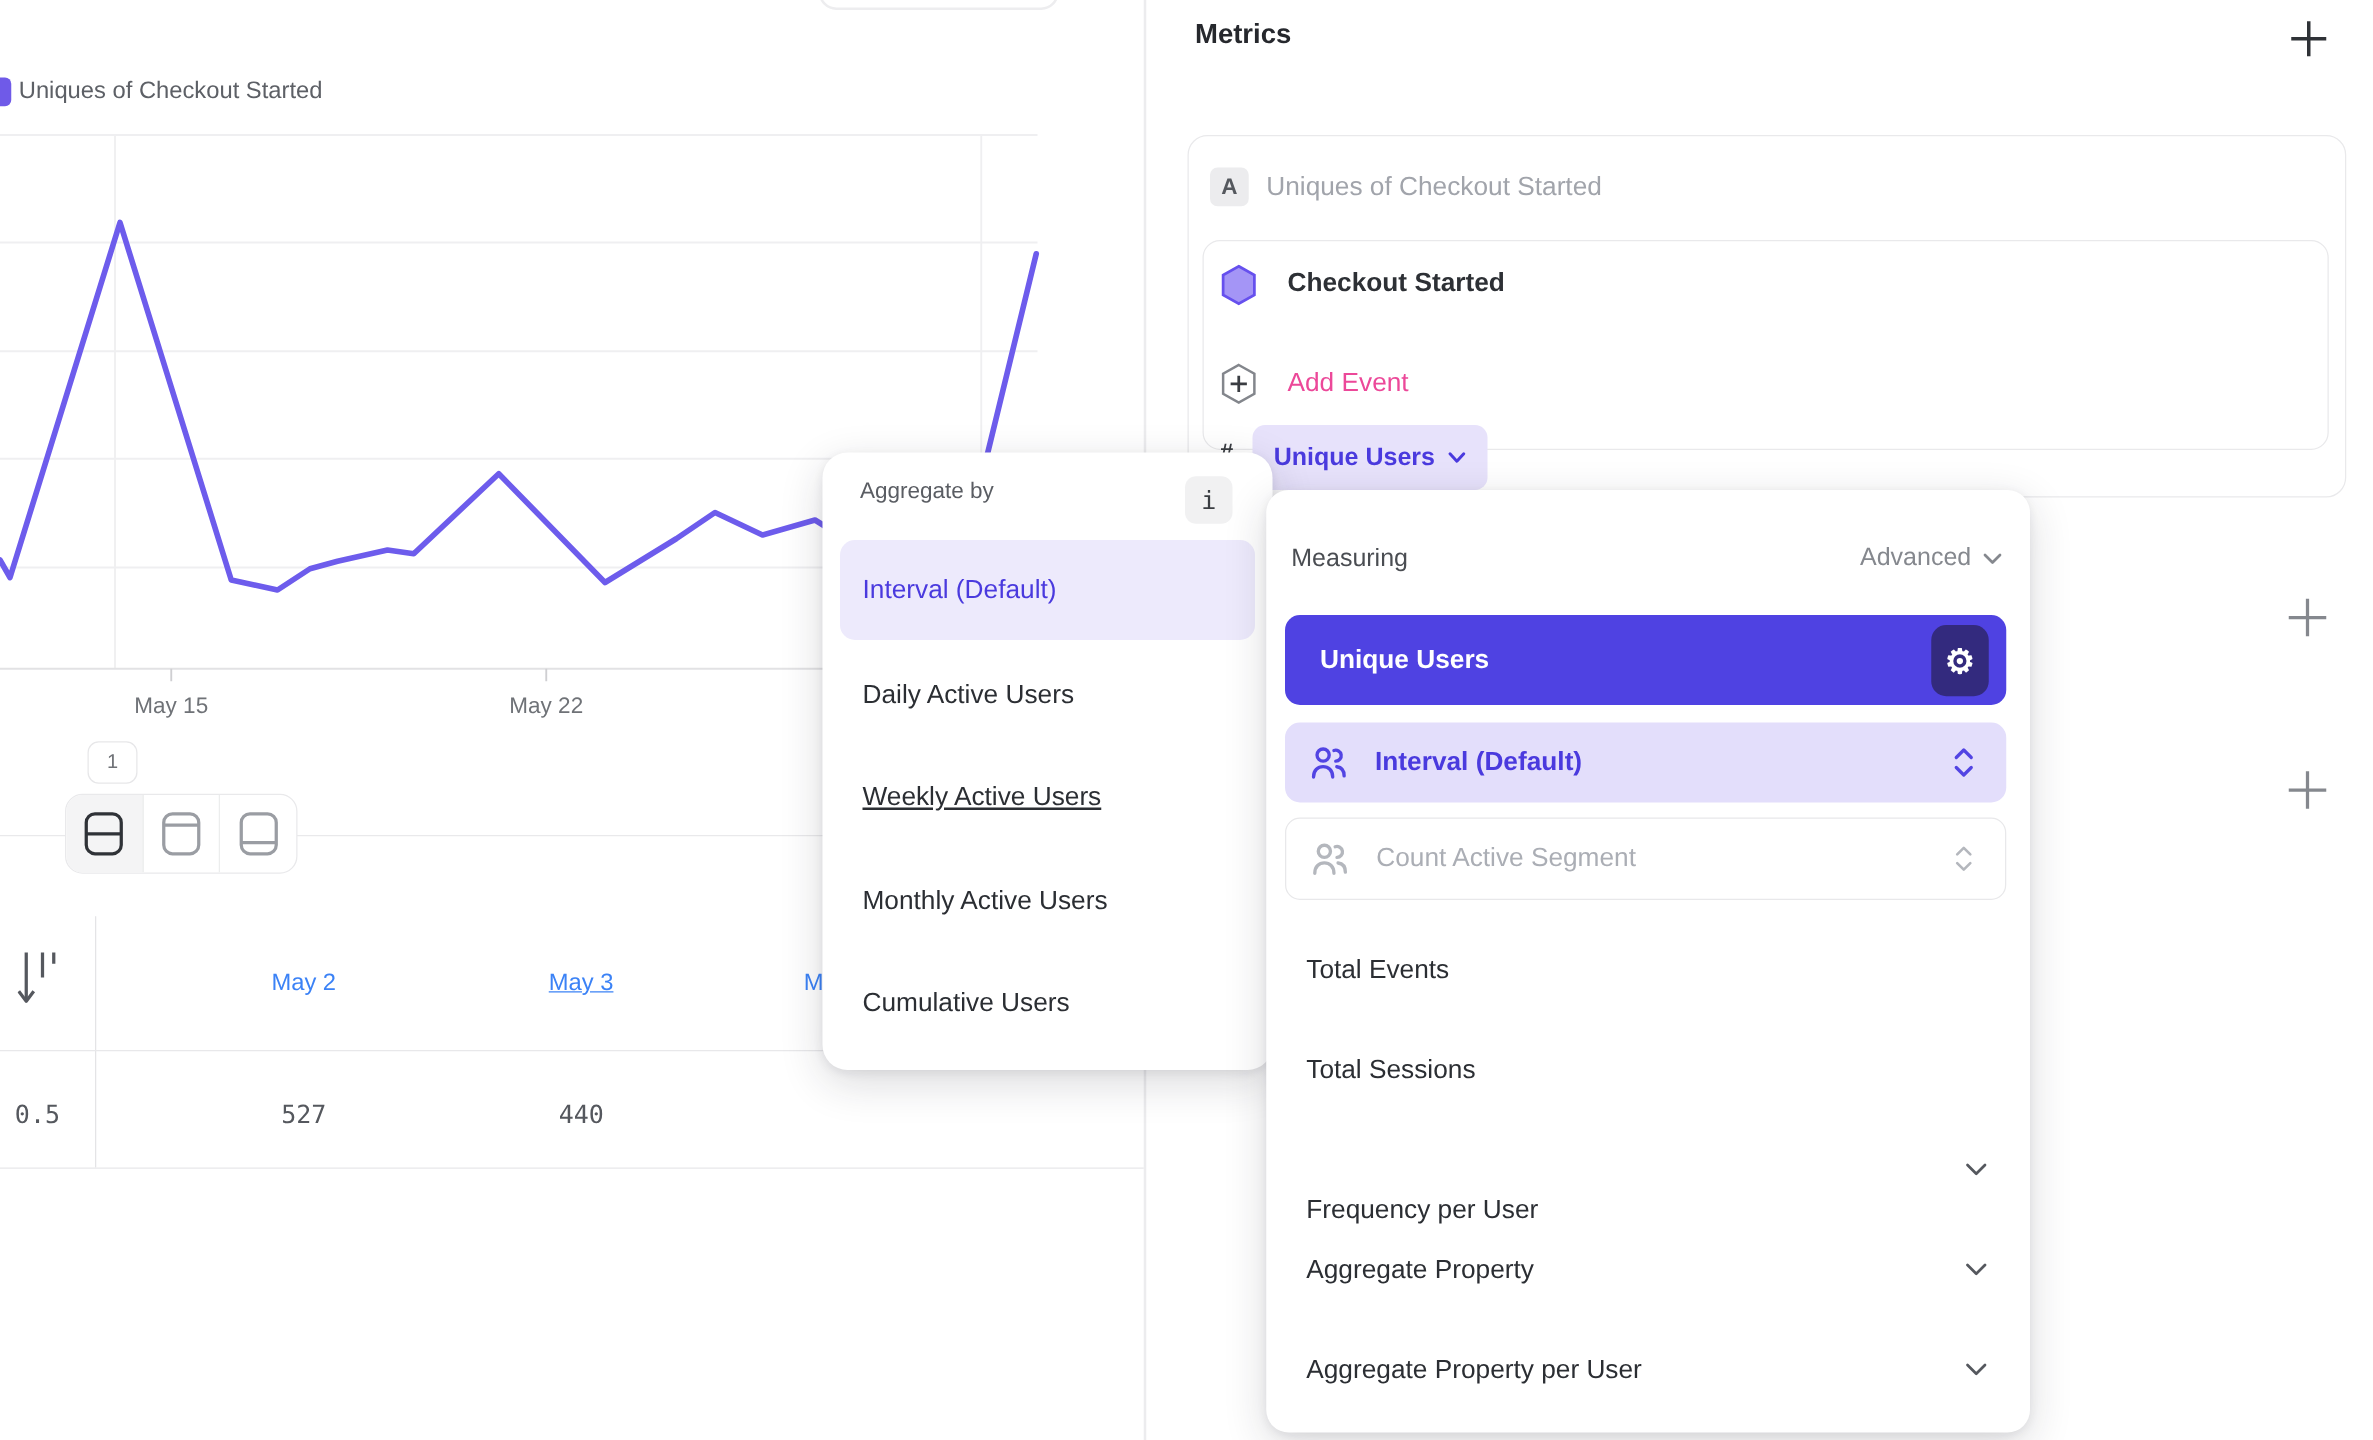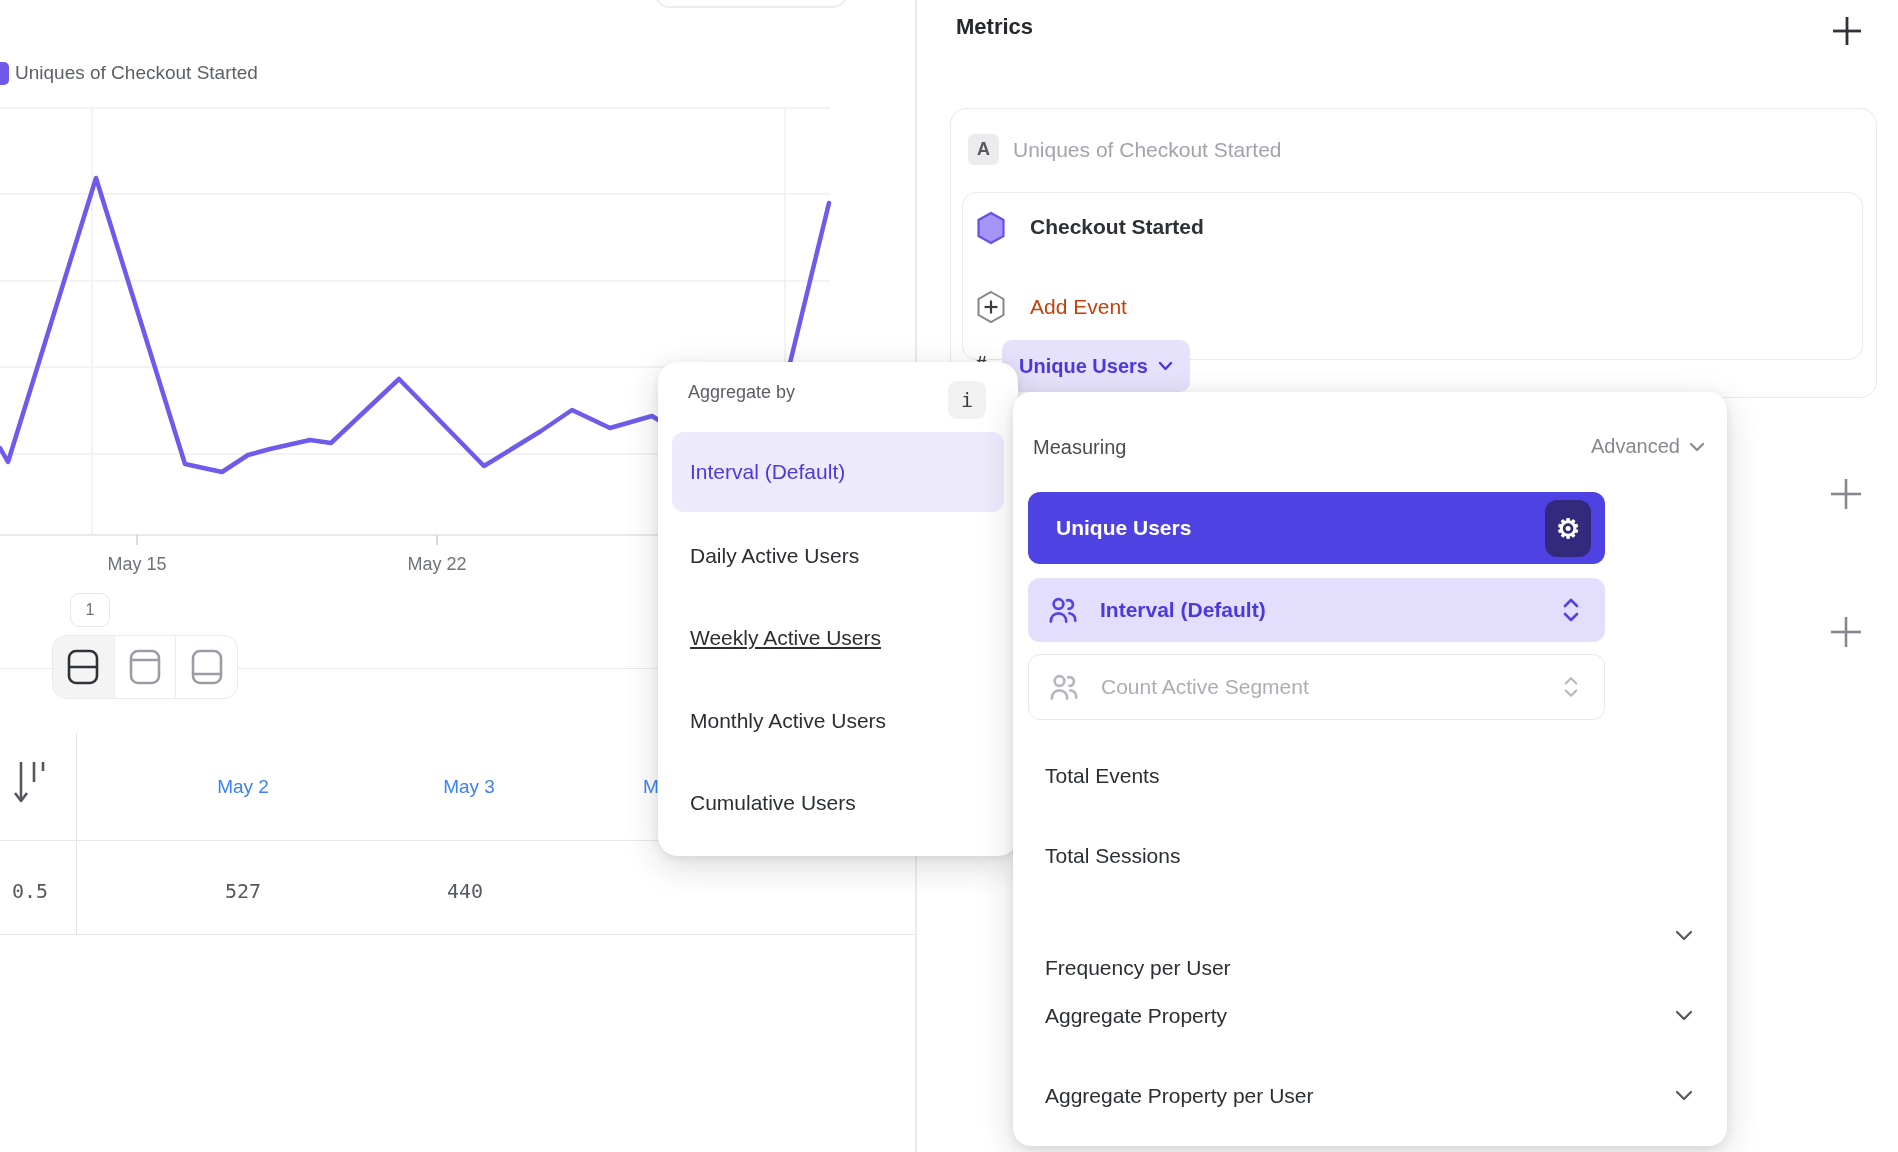--- a/index.html
+++ b/index.html
@@ -52,29 +52,29 @@
   
   .metrics-title { position:absolute; left:956px; top:14px; font-size:22px; font-weight:bold; color:#26282d; }
   .metric-card { position:absolute; left:950px; top:108px; width:927px; height:290px; background:#fff;
     border:1px solid #e9e9eb; border-radius:16px; }
   .a-badge { position:absolute; left:968px; top:134px; width:31px; height:31px; background:#ececee; border-radius:6px;
     display:flex; align-items:center; justify-content:center; font-weight:bold; font-size:18px; color:#55585e; }
   .metric-name { position:absolute; left:1013px; top:138px; font-size:21px; color:#a1a4ab; }
   .event-card { position:absolute; left:962px; top:192px; width:901px; height:168px; background:#fff;
     border:1px solid #e9e9eb; border-radius:14px; }
   .event-label { position:absolute; left:1030px; top:215px; font-size:21px; font-weight:bold; color:#2d3035; }
-  .addevent-label { position:absolute; left:1030px; top:295px; font-size:21px; color:#c2410c; }
+  .addevent-label { position:absolute; left:1030px; top:295px; font-size:21px; color:#ec4899; }
   .hash { position:absolute; left:976px; top:352px; font-size:19px; font-weight:bold; color:#3a3d42; }
   .uu-chip { position:absolute; left:1002px; top:340px; width:188px; height:52px; background:#e7e2fb; border-radius:10px;
     display:flex; align-items:center; justify-content:center; gap:10px; font-size:20px; font-weight:bold; color:#4a3ade; }
 
   .plus-canvas { position:absolute; width:36px; height:36px; }
 
   
-  .meas-pop { left:1013px; top:392px; width:714px; height:754px; border-radius:18px; }
+  .meas-pop { left:1013px; top:392px; width:611px; height:754px; border-radius:18px; }
   .meas-title { position:absolute; left:20px; top:44px; font-size:20px; color:#4a4d52; }
   .adv { position:absolute; right:22px; top:43px; display:flex; align-items:center; gap:9px;
     font-size:20px; color:#85888e; }
   .row-uu { position:absolute; left:15px; top:100px; width:577px; height:72px; background:#4f42e2; border-radius:12px;
     display:flex; align-items:center; padding-left:28px; font-size:21px; font-weight:bold; color:#ffffff; }
   .gear-btn { position:absolute; right:14px; top:8px; width:46px; height:57px; background:#332a7e; border-radius:12px;
     display:flex; align-items:center; justify-content:center; color:#fff; font-size:27px; }
   .row-sel { position:absolute; left:15px; top:186px; width:577px; height:64px; background:#e3defb; border-radius:12px;
     display:flex; align-items:center; padding-left:20px; gap:22px; font-size:21px; font-weight:bold; color:#4a3ade; }
   .row-dis { position:absolute; left:15px; top:262px; width:577px; height:66px; background:#fff; border:1px solid #e8e8ea;
@@ -140,21 +140,21 @@
   <div class="tbl-col-divider"></div>
   <div class="tbl-header-border"></div>
   <div class="tbl-row-border"></div>
   <svg class="abs" style="left:14px; top:758px;" width="34" height="50" viewBox="0 0 34 50">
     <line x1="7" y1="4" x2="7" y2="42" stroke="#55585e" stroke-width="2.6"></line>
     <polyline points="1,35 7,43 13,35" fill="none" stroke="#55585e" stroke-width="2.6" stroke-linejoin="round"></polyline>
     <line x1="20" y1="4" x2="20" y2="24" stroke="#55585e" stroke-width="2.6"></line>
     <line x1="29" y1="4" x2="29" y2="13" stroke="#55585e" stroke-width="2.6"></line>
   </svg>
   <div class="tbl-head" style="left:203px; width:80px; text-align:center;">May 2</div>
-  <div class="tbl-head" style="left:429px; width:80px; text-align:center;">May 3</div>
+  <div class="tbl-head" style="left:439px; width:80px; text-align:left;text-decoration:underline;">May 3</div>
   <div class="tbl-head" style="left:643px; width:80px; text-align:left;">May 4</div>
   <div class="tbl-val" style="left:0; width:48px; text-align:right;">0.5</div>
   <div class="tbl-val" style="left:203px; width:80px; text-align:center;">527</div>
   <div class="tbl-val" style="left:425px; width:80px; text-align:center;">440</div>
 
   <div class="metrics-title">Metrics</div>
   <svg class="abs" style="left:1830px; top:14px;" width="34" height="34" viewBox="0 0 34 34">
     <line x1="17" y1="3" x2="17" y2="31" stroke="#2f3237" stroke-width="2.8"></line>
     <line x1="3" y1="17" x2="31" y2="17" stroke="#2f3237" stroke-width="2.8"></line>
   </svg>

